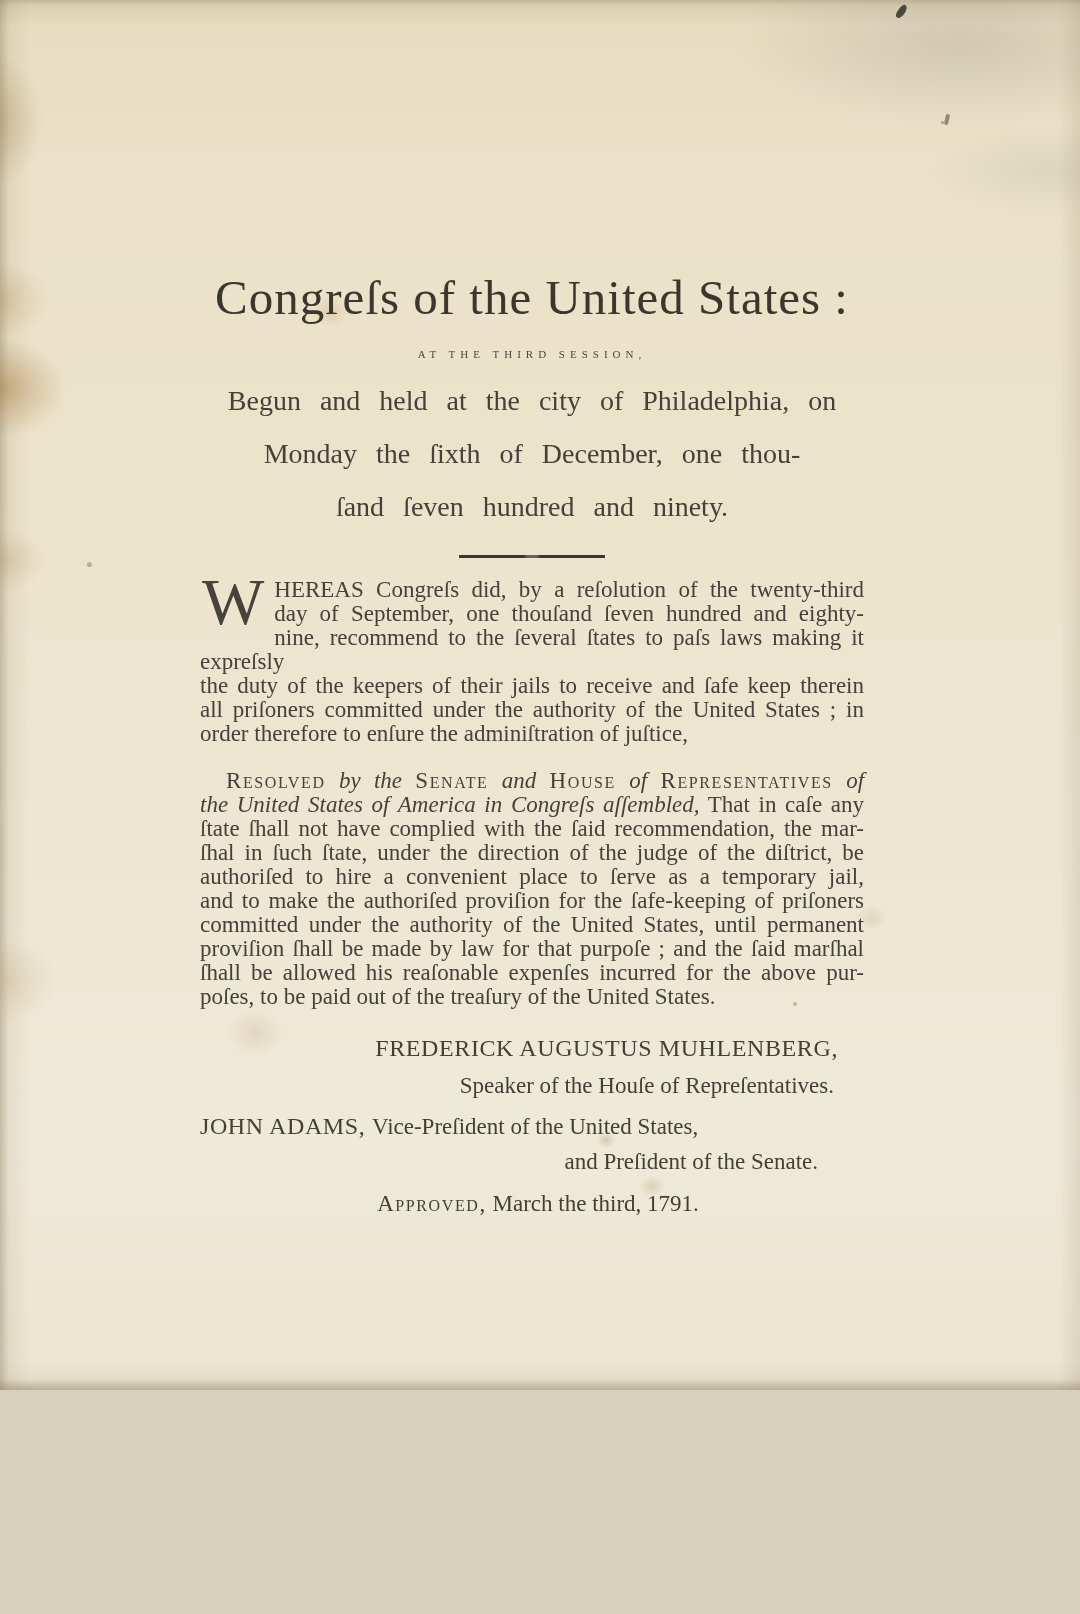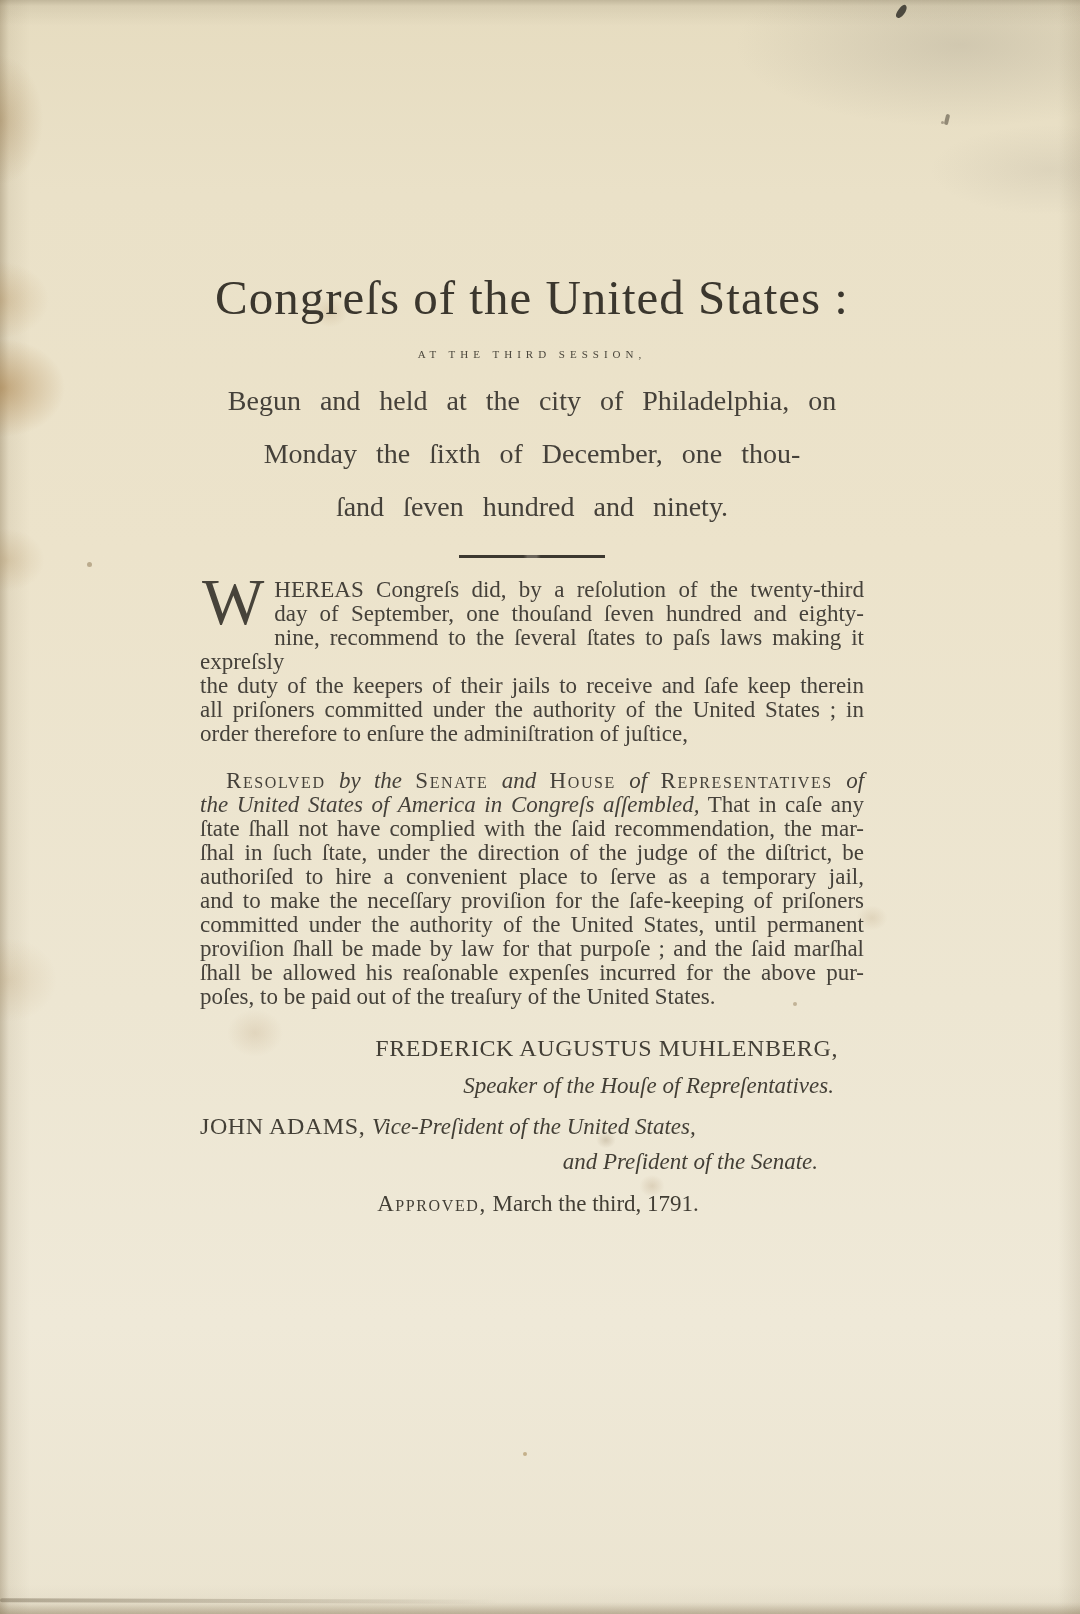--- a/index.html
+++ b/index.html
@@ -1,18 +1,18 @@
 <!DOCTYPE html>
 <html><head>
 <meta charset="utf-8">
 <style>
   html,body{margin:0;padding:0;background:#d8d0ba;}
   .page{
     position:relative;
-    width:1080px;height:1614px;
+    width:1080px;height:1390px;
     margin:0 auto;
     overflow:hidden;
     font-family:"Liberation Serif","DejaVu Serif",serif;
     color:#423e35;
     background:
       
       radial-gradient(90px 70px at 2px 388px, rgba(163,118,58,.50), rgba(163,118,58,0) 70%),
       radial-gradient(70px 55px at 0px 300px, rgba(170,128,70,.28), rgba(170,128,70,0) 70%),
       radial-gradient(60px 90px at 0px 120px, rgba(150,112,60,.30), rgba(150,112,60,0) 72%),
       radial-gradient(55px 45px at 6px 560px, rgba(160,122,66,.22), rgba(160,122,66,0) 70%),
@@ -58,21 +58,21 @@
     float:left;font-size:66px;line-height:46px;height:48px;
     margin:1px 10px 0 2px;color:#47433a;
   }
   .resolution{margin-top:23px;}
   .indent{padding-left:26px;}
   .sc{font-variant:small-caps;letter-spacing:1.6px;}
   .it{font-style:italic;}
 
   .sig{font-size:24px;line-height:30px;color:#433f36;}
   .sig-caps{letter-spacing:.6px;}
-  .sig-it{font-style:italic;font-size:23px;}
+  .sig-it{font-size:23px;}
   .muhlenberg{margin-top:24px;text-align:right;padding-right:26px;}
   .speaker{margin-top:8px;text-align:right;padding-right:30px;line-height:29px;}
   .adams{margin-top:11px;padding-right:14px;}
   .adams2{margin-top:5px;text-align:right;padding-right:46px;line-height:29px;}
   .approved{margin-top:14px;text-align:center;padding-left:12px;font-size:23px;line-height:28px;}
   .washington{margin-top:15px;text-align:left;padding-left:96px;}
 
   
   .speck-top{position:absolute;left:898px;top:4px;width:7px;height:15px;background:#35322b;
     border-radius:40% 60% 50% 50%;transform:rotate(38deg);opacity:.85;}
@@ -127,21 +127,21 @@
     <div class="bodytext resolution">
       <div class="jl indent">
         <span class="sc">Resolved</span><span class="it"> by the </span><span class="sc">Senate</span><span class="it"> and </span><span class="sc">House</span><span class="it"> of </span><span class="sc">Representatives</span><span class="it"> of</span>
       </div>
       <div class="jl">
         <span class="it">the United States of America in Congreſs aſſembled,</span><span> That in caſe any</span>
       </div>
       <div class="jl">ſtate ſhall not have complied with the ſaid recommendation, the mar-</div>
       <div class="jl">ſhal in ſuch ſtate, under the direction of the judge of the diſtrict, be</div>
       <div class="jl">authoriſed to hire a convenient place to ſerve as a temporary jail,</div>
-      <div class="jl">and to make the neceſſary proviſion for the ſafe-keeping of priſoners</div>
+      <div class="jl">and to make the authoriſed proviſion for the ſafe-keeping of priſoners</div>
       <div class="jl">committed under the authority of the United States, until permanent</div>
       <div class="jl">proviſion ſhall be made by law for that purpoſe ; and the ſaid marſhal</div>
       <div class="jl">ſhall be allowed his reaſonable expenſes incurred for the above pur-</div>
       <div class="jl-last">poſes, to be paid out of the treaſury of the United States.</div>
     </div>
 
     <div class="sig sig-caps muhlenberg">FREDERICK AUGUSTUS MUHLENBERG,</div>
     <div class="sig sig-it speaker">Speaker of the Houſe of Repreſentatives.</div>
 
     <div class="sig adams">

